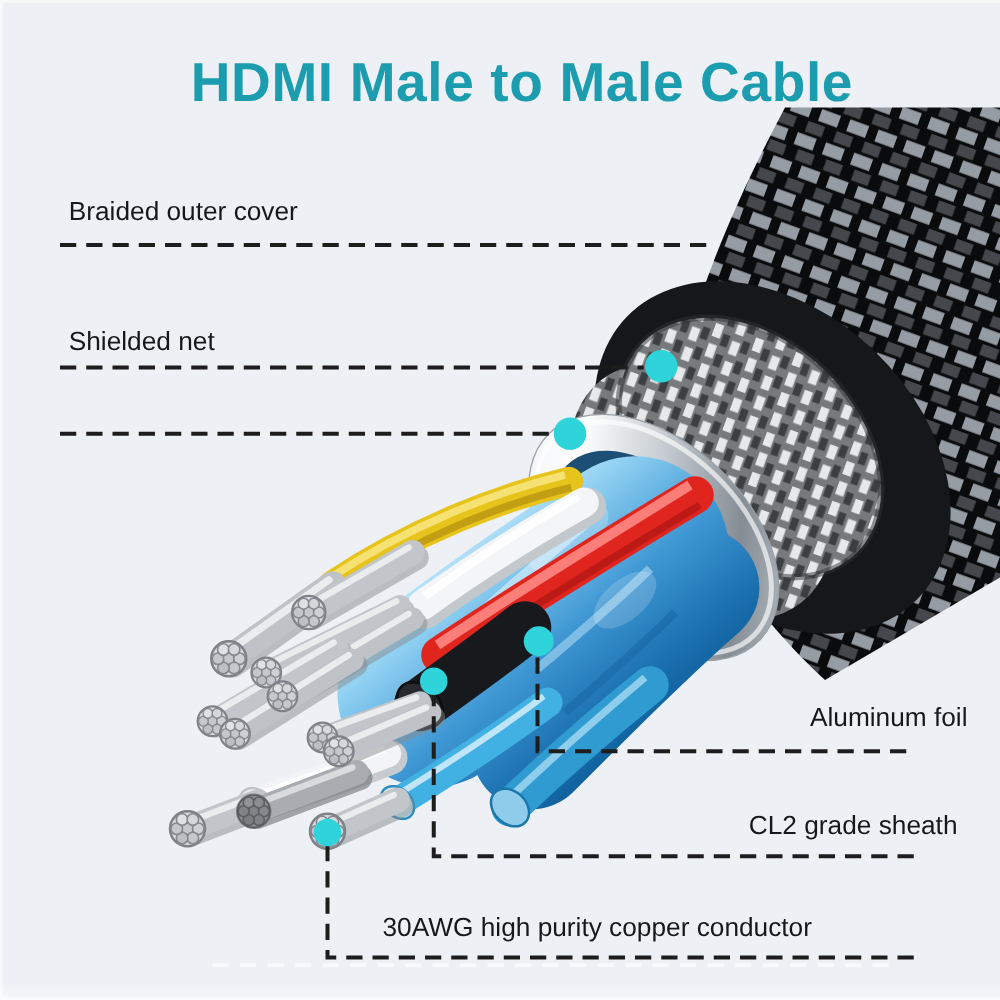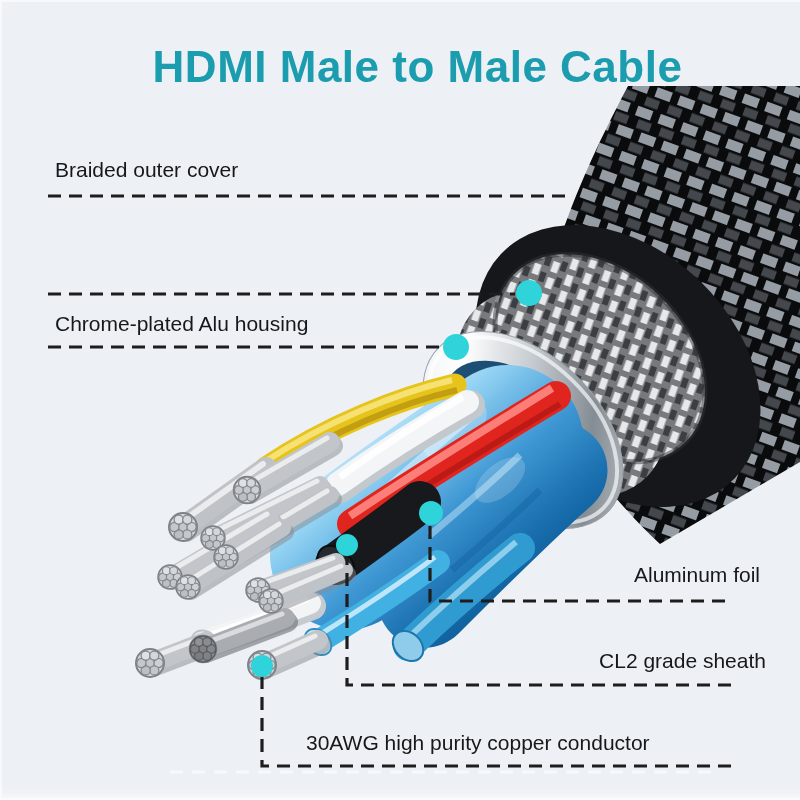--- a/index.html
+++ b/index.html
@@ -16,21 +16,21 @@
     font-size:44px;font-weight:bold;letter-spacing:.5px;
     color:var(--color-title,#1b9daf);
   }
   .label{
     position:absolute;font-size:21px;font-weight:normal;white-space:nowrap;
     color:var(--color-label,#17181a);
   }
   .l-braided{left:55px;top:158px;}
   .l-shielded{left:55px;top:262px;}
   .l-chrome{left:55px;top:312px;}
-  .l-aluminum{right:75px;top:563px;}
+  .l-aluminum{right:61px;top:563px;}
   .l-cl2{right:69px;top:649px;text-align:center;}
   .l-30awg{left:306px;top:731px;}
   .leader{
     fill:none;stroke:var(--color-leader,#1d1d1d);stroke-width:3.2;
     stroke-dasharray:13 8;
   }
   .leader-ghost{fill:none;stroke:#ffffff;stroke-width:3;stroke-dasharray:13 9;opacity:.6;}
   .marker{fill:var(--color-marker,#2fd3da);}
   .overlay{pointer-events:none;}
 </style>
@@ -215,21 +215,21 @@
       <use href="#tip" transform="translate(150 663)"></use>
       <use href="#tip" transform="translate(203 649) scale(0.95)"></use>
       <circle cx="203" cy="649" r="13.5" fill="#1a1c1e" opacity="0.4"></circle>
       <use href="#tip" transform="translate(262 665)"></use>
     </g>
   </svg>
 
   <div class="title">HDMI Male to Male Cable</div>
 
   <div class="label l-braided">Braided outer cover</div>
-  <div class="label l-chrome">Chrome-plated Alu housing</div>
+  <div class="label l-shielded">Shielded net</div>
   <div class="label l-aluminum">Aluminum foil</div>
   <div class="label l-cl2">CL2 grade sheath</div>
   <div class="label l-30awg">30AWG high purity copper conductor</div>
 
   <svg class="abs overlay" width="800" height="800" viewBox="0 0 800 800" aria-hidden="true">
     <path class="leader" d="M 48 196 H 570"></path>
     <path class="leader" d="M 48 294 H 515"></path>
     <path class="leader" d="M 48 347 H 442"></path>
     <path class="leader" d="M 725 601 H 430 V 524"></path>
     <path class="leader" d="M 731 685 H 347 V 556"></path>

